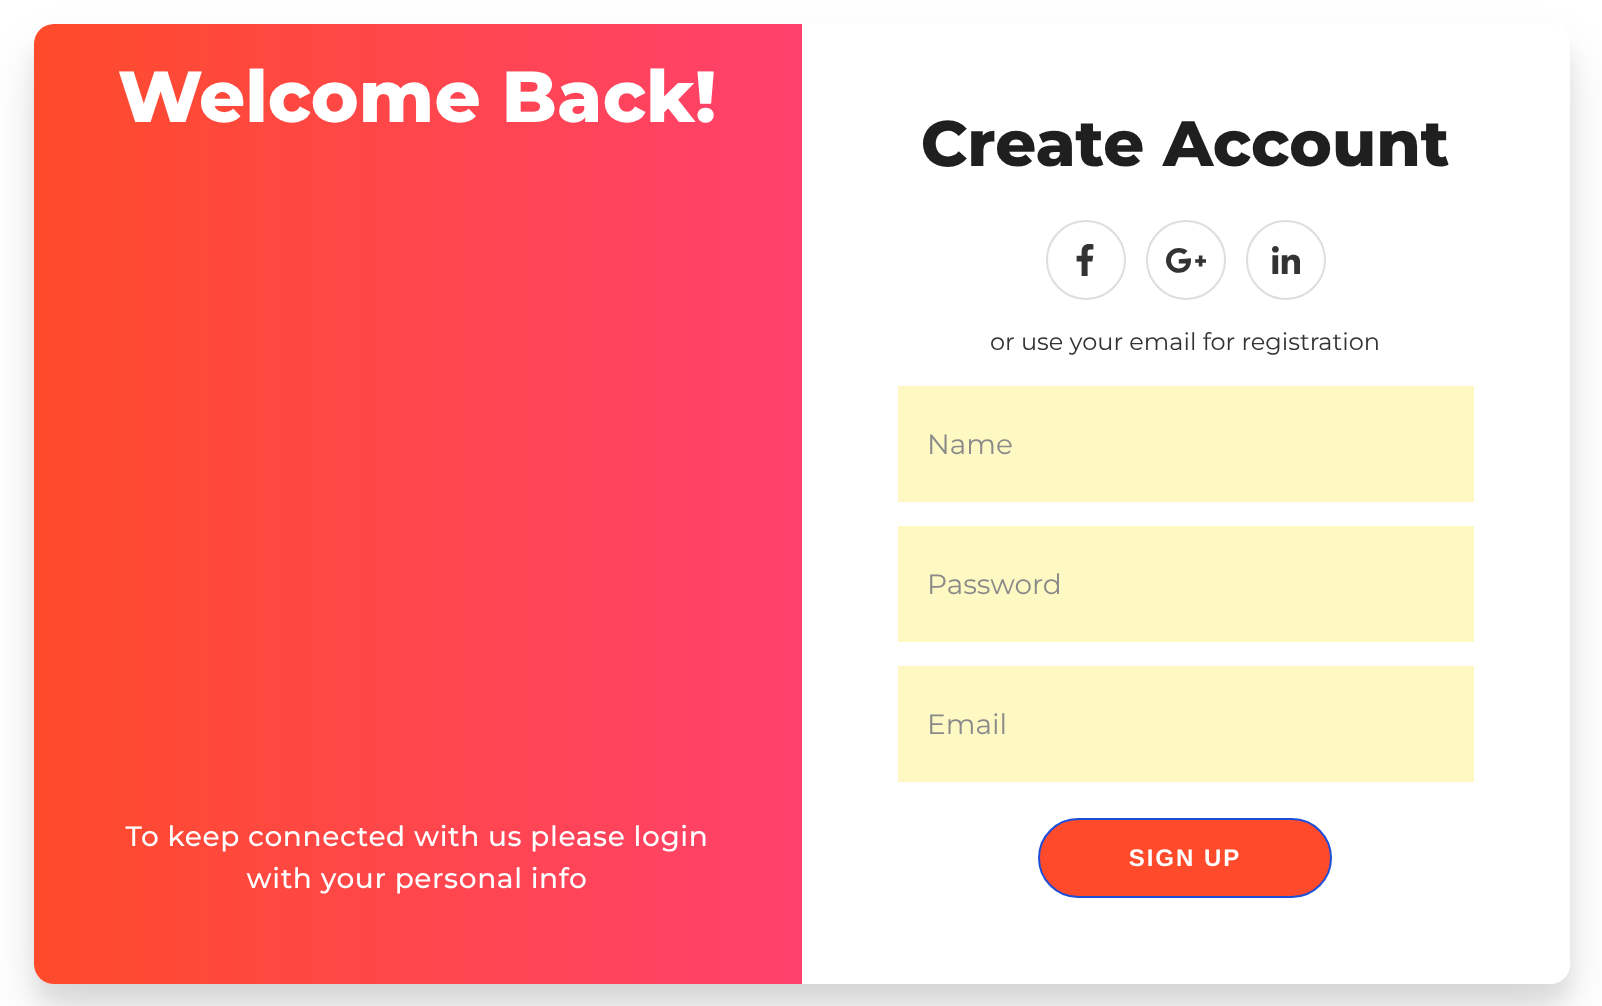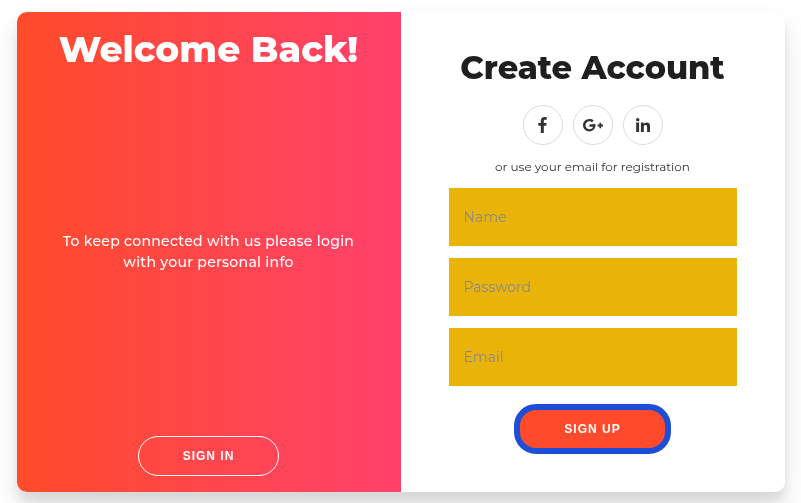--- a/index.html
+++ b/index.html
@@ -94,53 +94,52 @@
   }
   .social-btn svg { display: block; }
   .hint {
     font-size: 12px;
     color: #333333;
     margin-bottom: 14px;
     text-align: center;
   }
   .field {
     width: 100%;
-    background: #eab308;
+    background: #fef9c3;
     border: none;
     padding: 20px 15px;
     font-size: 14px;
     font-family: inherit;
     color: #333;
     margin-bottom: 12px;
     outline: none;
   }
   .field::placeholder { color: #8a8a8a; }
   .primary-btn {
     background: #FF4B2B;
-    border: 6px solid #1d4ed8;
+    border: 1px solid #1d4ed8;
     color: #ffffff;
     border-radius: 22px;
     padding: 12px 44px;
     font-size: 12px;
     font-weight: 700;
     letter-spacing: 1px;
     text-transform: uppercase;
     cursor: pointer;
     margin-top: 6px;
   }
 </style>
 </head>
 <body>
 
 <div class="card">
 
   <div class="overlay">
     <h1>Welcome Back!</h1>
     <p>To keep connected with us please login with your personal info</p>
-    <button class="ghost-btn">Sign In</button>
   </div>
 
   <div class="form-side">
     <h1>Create Account</h1>
 
     <div class="social-row">
       <button class="social-btn">
         <span>
           <svg width="9" height="16" viewBox="0 0 9 16" fill="currentColor">
               <path d="M5.8 16V8.7h2.4l.4-2.8H5.8V4.1c0-.8.2-1.4 1.4-1.4H8.7V.1C8.4.1 7.5 0 6.5 0 4.3 0 2.8 1.3 2.8 3.8v2.1H.3v2.8h2.5V16h3z"></path>

